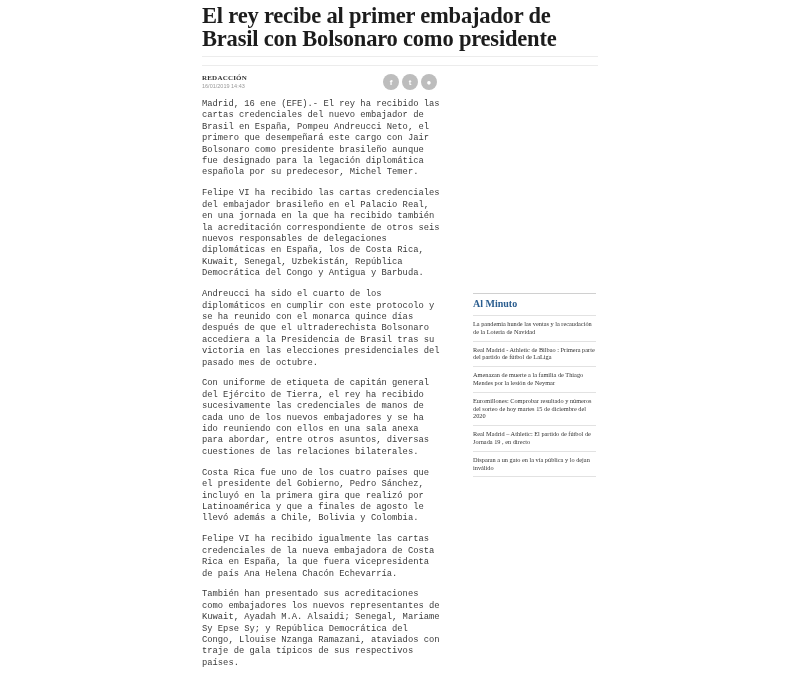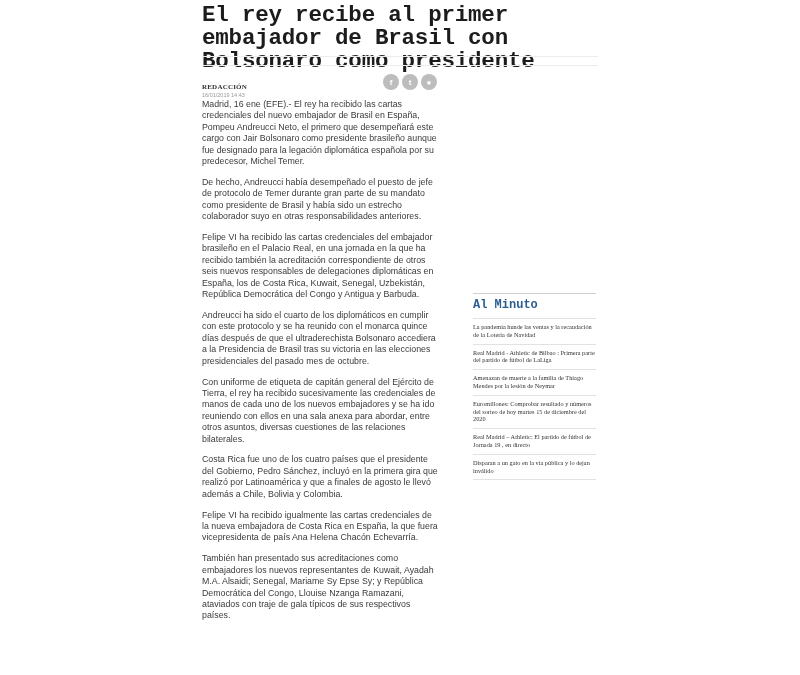--- a/index.html
+++ b/index.html
@@ -1,37 +1,37 @@
 <!DOCTYPE html>
 <html><head>
   <meta charset="utf-8">
   <style>
     html, body { margin: 0; padding: 0; background: #ffffff; }
     body { width: 800px; height: 675px; position: relative; overflow: hidden;
            font-family: "DejaVu Serif", "Liberation Serif", serif; color: #333; }
     .headline { position: absolute; left: 202px; top: 4px; width: 400px;
-                font-family: Liberation Mono, monospace; font-weight: bold;
+                font-family: Liberation Serif, serif; font-weight: bold;
                 font-size: 22.5px; line-height: 23px; color: #1c1c1c; margin: 0; letter-spacing: -0.2px; }
     .rule { position: absolute; left: 202px; width: 396px; height: 1px; background: #ececec; }
     .rule.r1 { top: 56px; }
     .rule.r2 { top: 65px; }
-    .byline { position: absolute; left: 202px; top: 83px; }
+    .byline { position: absolute; left: 202px; top: 74px; }
     .author { font-family: "Liberation Serif", serif; font-weight: bold; font-size: 7px;
               color: #333; letter-spacing: 0.2px; display: block; line-height: 9px; }
     .date { font-family: "Liberation Sans", sans-serif; font-size: 5.5px; color: #999; display: block; line-height: 7px; }
     .share { position: absolute; left: 383px; top: 74px; display: flex; gap: 3px; }
     .share .btn { width: 16px; height: 16px; border-radius: 50%; background: #bdbdbd;
                   color: #fff; font-family: "Liberation Sans", sans-serif; font-size: 8px;
                   display: flex; align-items: center; justify-content: center; font-weight: bold; }
     .article { position: absolute; left: 202px; top: 99px; width: 238px; }
-    .article p { margin: 0 0 9.5px 0; font-family: Liberation Sans, sans-serif; font-size: 8.8px;
+    .article p { margin: 0 0 9.5px 0; font-family: Liberation Mono, monospace; font-size: 8.8px;
                  line-height: 11.4px; color: #3a3a3a; }
     .sidebar { position: absolute; left: 473px; top: 293px; width: 123px; }
     .sidebar .top-rule { height: 1px; background: #d0d0d0; margin-bottom: 3px; }
-    .sidebar .title { font-family: Liberation Mono, monospace; font-weight: bold; font-size: 12px;
+    .sidebar .title { font-family: Liberation Serif, serif; font-weight: bold; font-size: 10px;
                       color: #2a5d8f; padding: 1px 0 6px 0; border-bottom: 1px solid #e2e2e2; }
     .sidebar .item { font-family: "Liberation Serif", serif; font-size: 6.3px; line-height: 7.8px;
                      color: #333; padding: 4px 0 5px 0; border-bottom: 1px solid #e2e2e2; }
   </style>
 </head>
 <body>
 
 <h1 class="headline">El rey recibe al primer embajador de Brasil con Bolsonaro como presidente</h1>
 <div class="rule r1"></div>
 <div class="rule r2"></div>
@@ -48,21 +48,20 @@
   <div class="btn">
     <span>t</span>
   </div>
   <div class="btn">
     <span>●</span>
   </div>
 </div>
 
 <div class="article">
   <p>Madrid, 16 ene (EFE).- El rey ha recibido las cartas credenciales del nuevo embajador de Brasil en España, Pompeu Andreucci Neto, el primero que desempeñará este cargo con Jair Bolsonaro como presidente brasileño aunque fue designado para la legación diplomática española por su predecesor, Michel Temer.</p>
-  <p>De hecho, Andreucci había desempeñado el puesto de jefe de protocolo de Temer durante gran parte de su mandato como presidente de Brasil y había sido un estrecho colaborador suyo en otras responsabilidades anteriores.</p>
   <p>Felipe VI ha recibido las cartas credenciales del embajador brasileño en el Palacio Real, en una jornada en la que ha recibido también la acreditación correspondiente de otros seis nuevos responsables de delegaciones diplomáticas en España, los de Costa Rica, Kuwait, Senegal, Uzbekistán, República Democrática del Congo y Antigua y Barbuda.</p>
   <p>Andreucci ha sido el cuarto de los diplomáticos en cumplir con este protocolo y se ha reunido con el monarca quince días después de que el ultraderechista Bolsonaro accediera a la Presidencia de Brasil tras su victoria en las elecciones presidenciales del pasado mes de octubre.</p>
   <p>Con uniforme de etiqueta de capitán general del Ejército de Tierra, el rey ha recibido sucesivamente las credenciales de manos de cada uno de los nuevos embajadores y se ha ido reuniendo con ellos en una sala anexa para abordar, entre otros asuntos, diversas cuestiones de las relaciones bilaterales.</p>
   <p>Costa Rica fue uno de los cuatro países que el presidente del Gobierno, Pedro Sánchez, incluyó en la primera gira que realizó por Latinoamérica y que a finales de agosto le llevó además a Chile, Bolivia y Colombia.</p>
   <p>Felipe VI ha recibido igualmente las cartas credenciales de la nueva embajadora de Costa Rica en España, la que fuera vicepresidenta de país Ana Helena Chacón Echevarría.</p>
   <p>También han presentado sus acreditaciones como embajadores los nuevos representantes de Kuwait, Ayadah M.A. Alsaidi; Senegal, Mariame Sy Epse Sy; y República Democrática del Congo, Llouise Nzanga Ramazani, ataviados con traje de gala típicos de sus respectivos países.</p>
 </div>
 
 <div class="sidebar">
   <div class="top-rule"></div>

